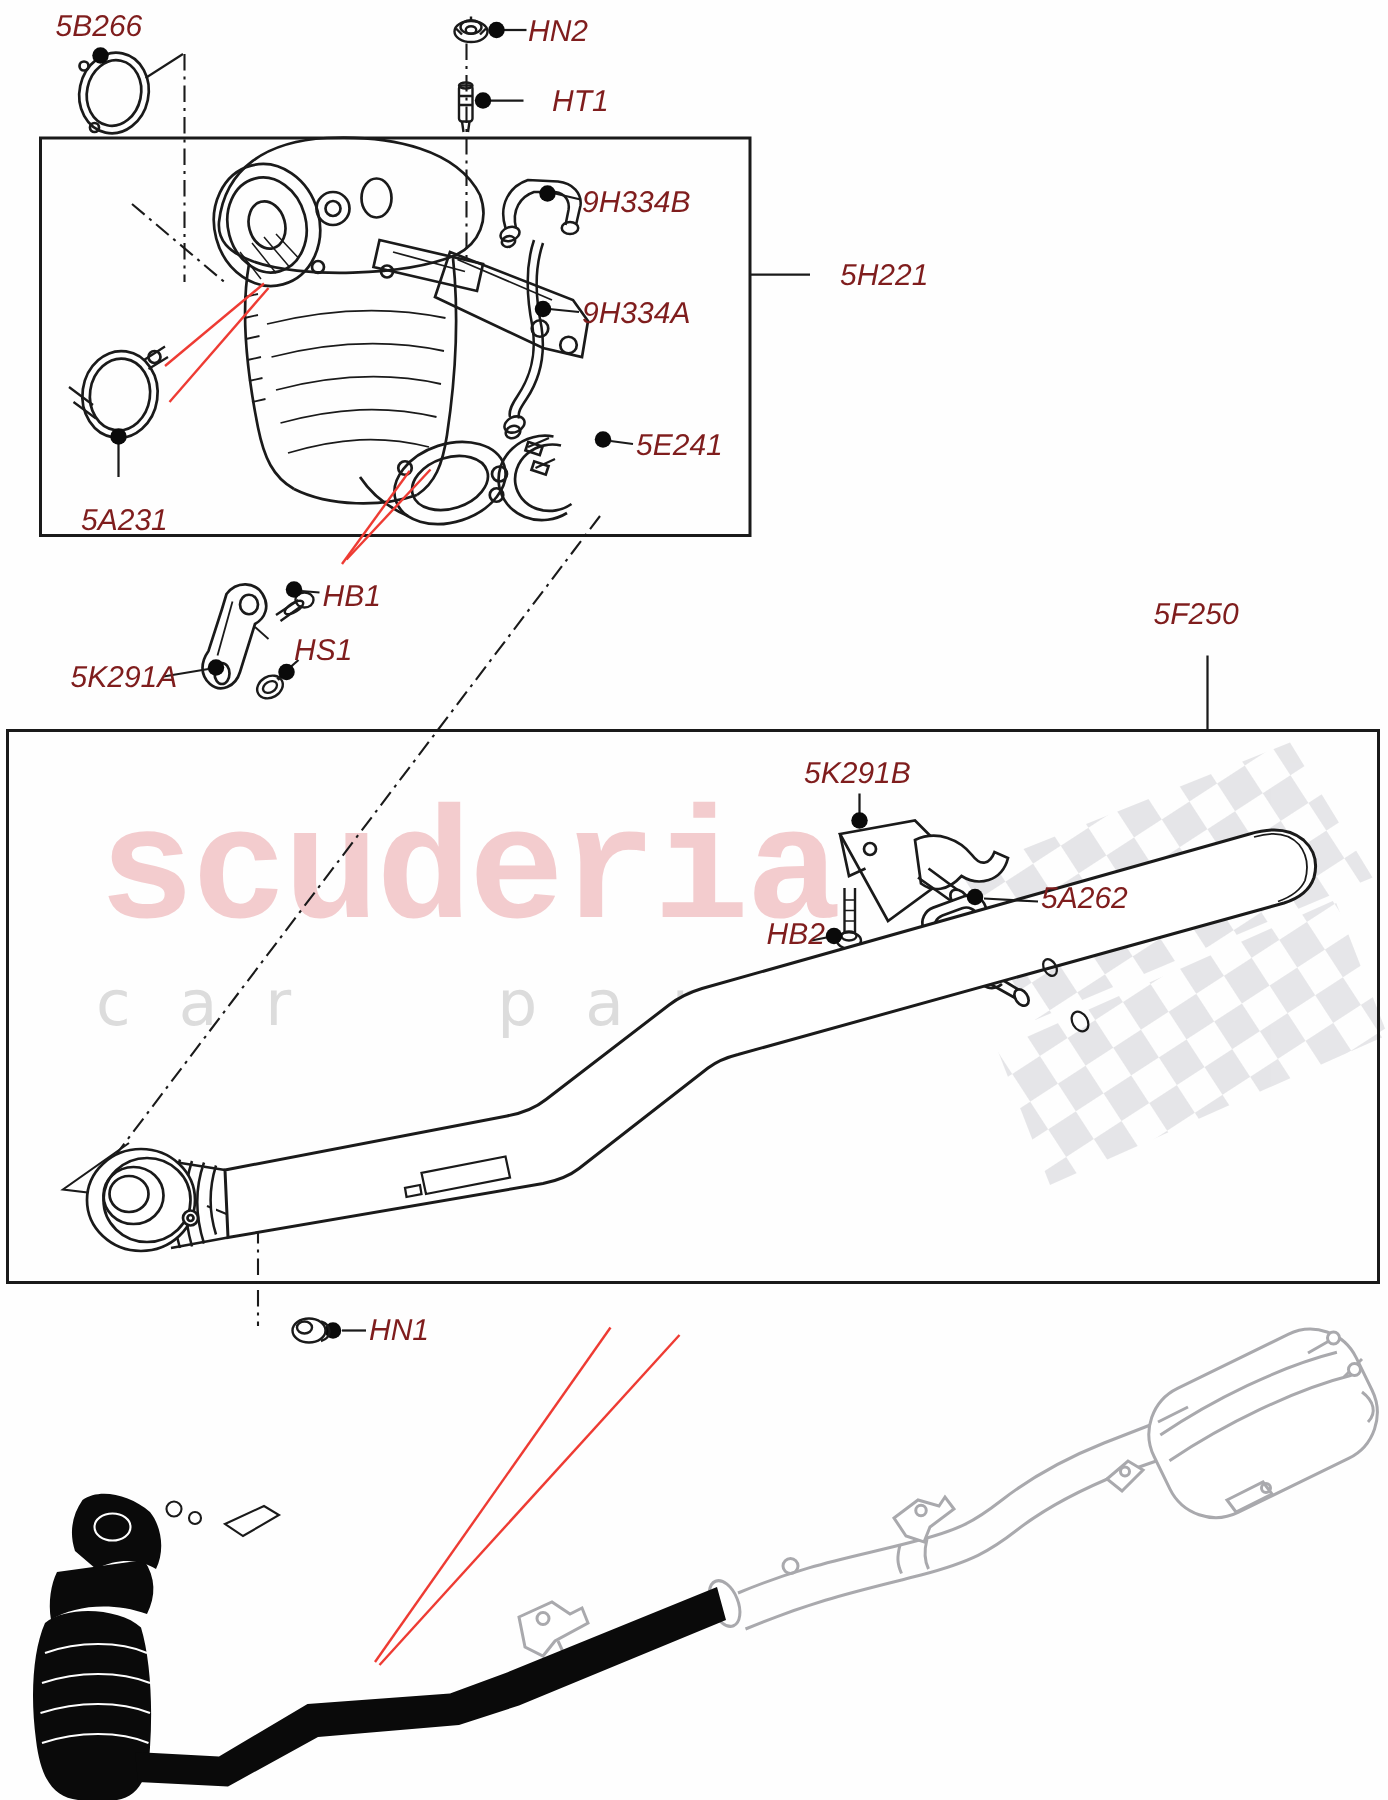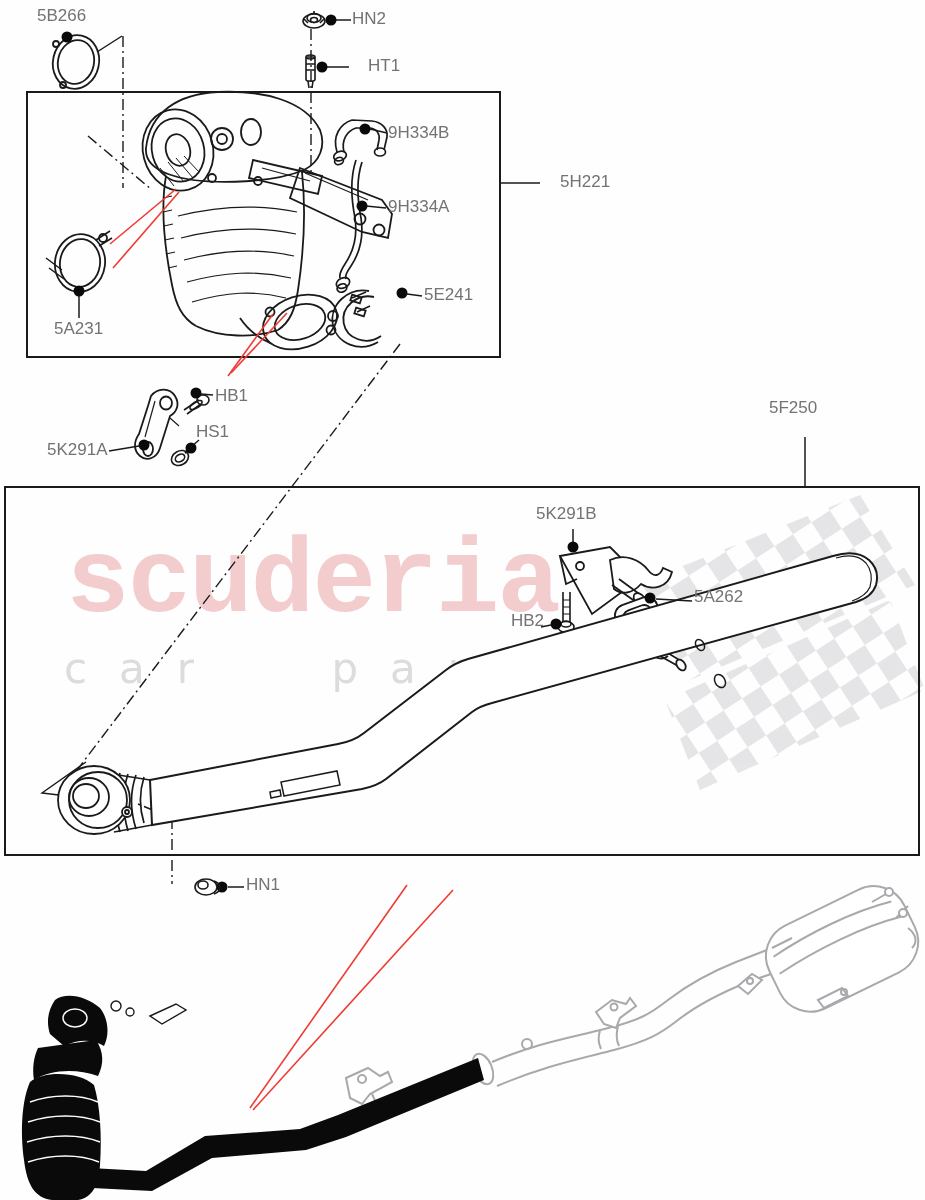--- a/index.html
+++ b/index.html
@@ -5,22 +5,22 @@
   html,body{margin:0;padding:0;background:#ffffff;}
   .stage{position:relative;width:925px;height:1200px;background:#fefefe;overflow:hidden;
          font-family:"Liberation Sans",sans-serif;}
   .wm-brand{position:absolute;left:66px;top:530px;font-size:106px;font-weight:bold;
             letter-spacing:-2px;color:rgba(213,62,70,0.26);z-index:1;line-height:1;
             font-family:Liberation Mono, monospace;}
   .wm-tag{position:absolute;left:64px;top:648px;font-size:42px;color:#dcdcdc;
           letter-spacing:32px;word-spacing:60px;z-index:1;line-height:1;
           font-family:"DejaVu Sans","Liberation Sans",sans-serif;}
   svg.art{position:absolute;left:0;top:0;z-index:2;}
-  .label{position:absolute;z-index:3;font-size:17px;color:#737373;white-space:nowrap;
-         cursor:pointer;line-height:1.1;}
+  .label{position:absolute;z-index:3;font-size:20px;color:#7f1d1d;white-space:nowrap;
+         cursor:pointer;line-height:1.1;font-style:italic;}
 </style>
 </head>
 <body>
 
 <div class="stage">
 
   <div class="wm-brand">scuderia</div>
   <div class="wm-tag">car parts</div>
 
   <svg class="art" width="925" height="1200" viewBox="0 0 925 1200">
@@ -335,21 +335,21 @@
     </g>
   </svg>
 
   <div class="label" style="left:37px;top:7px">5B266</div>
   <div class="label" style="left:352px;top:10px">HN2</div>
   <div class="label" style="left:368px;top:57px">HT1</div>
   <div class="label" style="left:388px;top:124px">9H334B</div>
   <div class="label" style="left:560px;top:173px">5H221</div>
   <div class="label" style="left:388px;top:198px">9H334A</div>
   <div class="label" style="left:424px;top:286px">5E241</div>
-  <div class="label" style="left:54px;top:320px">5A231</div>
+  <div class="label" style="left:54px;top:336px">5A231</div>
   <div class="label" style="left:215px;top:387px">HB1</div>
   <div class="label" style="left:196px;top:423px">HS1</div>
   <div class="label" style="left:47px;top:441px">5K291A</div>
   <div class="label" style="left:769px;top:399px">5F250</div>
   <div class="label" style="left:536px;top:505px">5K291B</div>
   <div class="label" style="left:694px;top:588px">5A262</div>
   <div class="label" style="left:511px;top:612px">HB2</div>
   <div class="label" style="left:246px;top:876px">HN1</div>
 </div>
 

